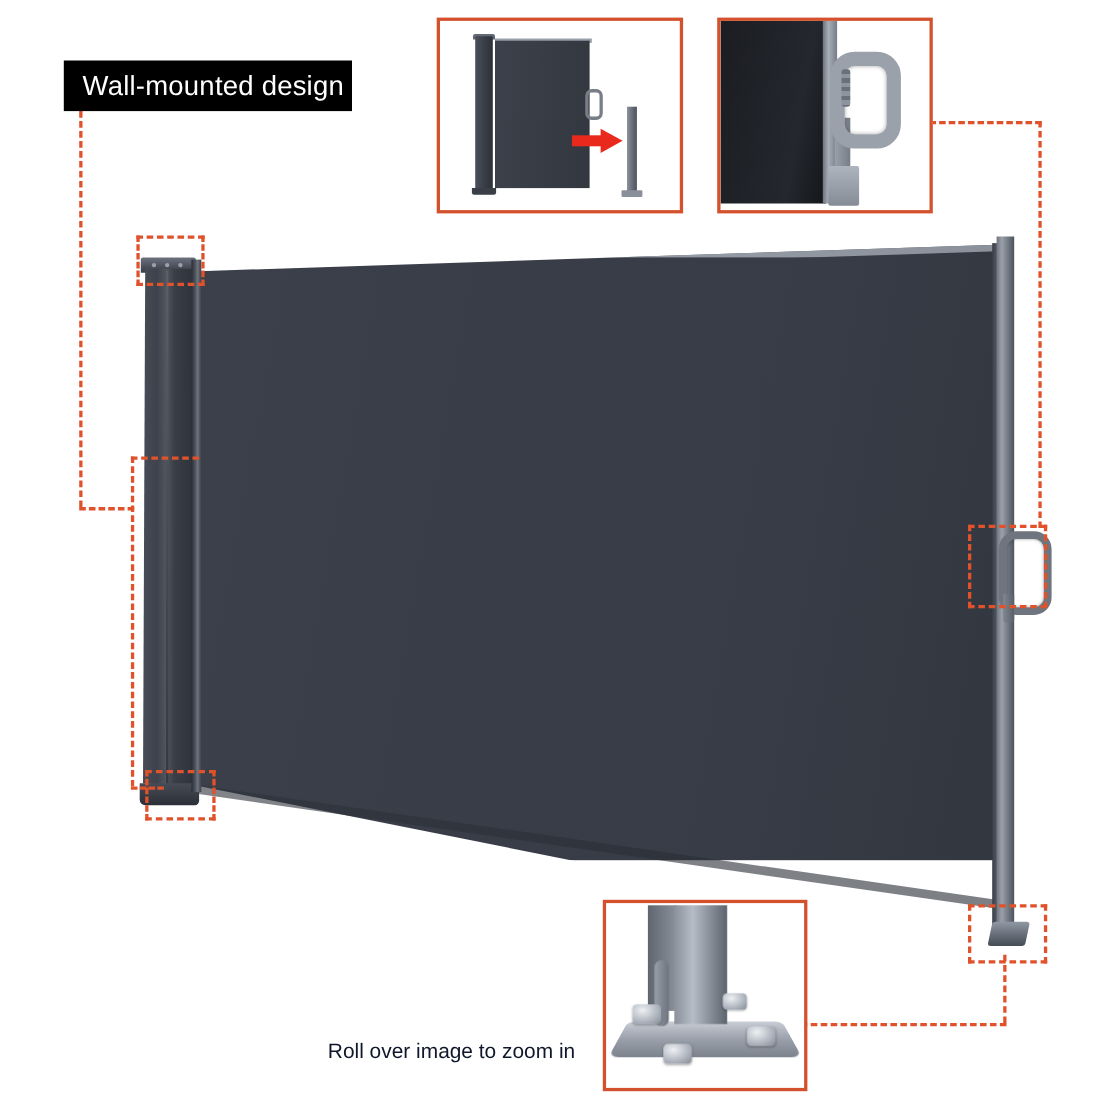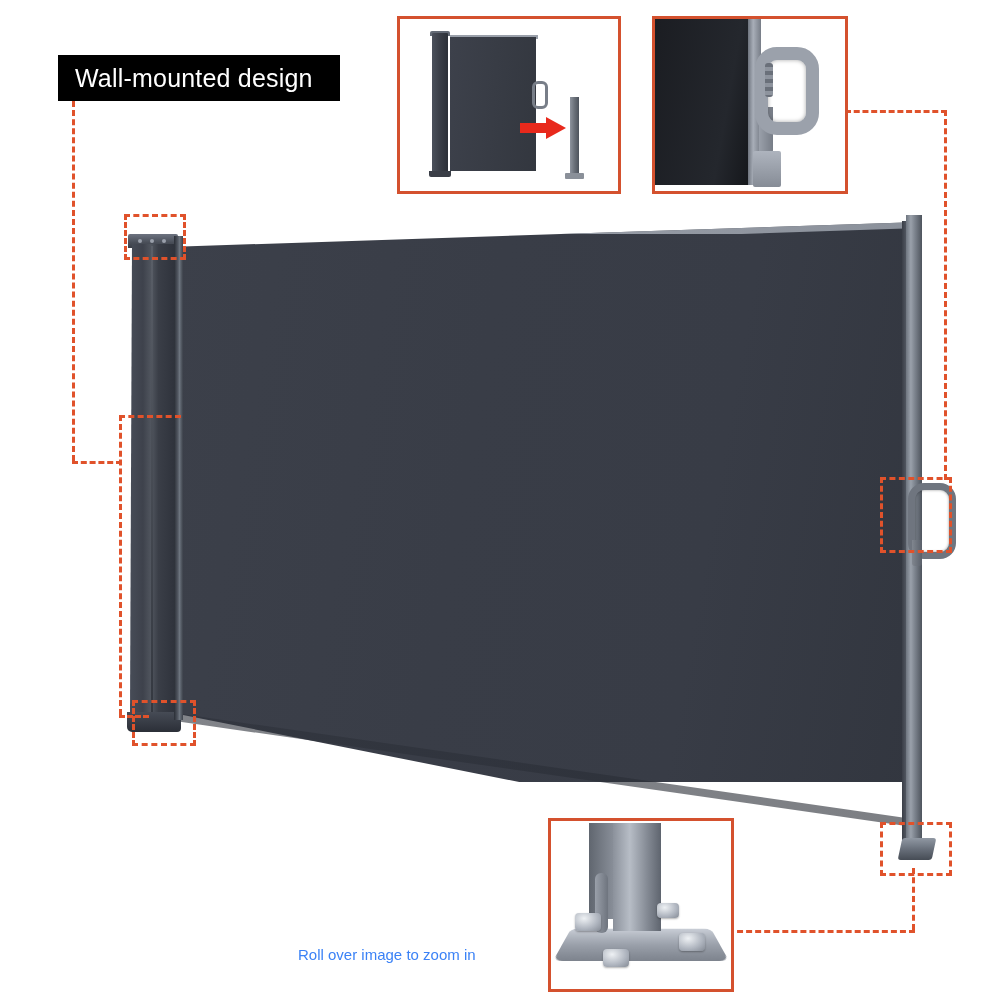--- a/index.html
+++ b/index.html
@@ -142,28 +142,28 @@
   .bolt.b3{left:128px;top:112px;}
   .bolt.b4{left:106px;top:82px;width:22px;height:15px;}
 
   
   .dash-h{position:absolute;height:0;border-top:3px dashed #e0522b;}
   .dash-v{position:absolute;width:0;border-left:3px dashed #e0522b;}
   .dash-box{position:absolute;border:3px dashed #e0522b;}
 
   
   #label-wall{
-    position:absolute;left:58px;top:55px;width:282px;height:46px;
+    position:absolute;left:58px;top:55px;width:262px;height:46px;
     background:#000000;color:#ffffff;
     font-size:25px;line-height:46px;padding-left:17px;
     box-sizing:border-box;letter-spacing:.2px;white-space:nowrap;
   }
   #caption{
     position:absolute;left:298px;top:946px;width:260px;
-    font-size:15px;color:#3b82f6;white-space:nowrap;
+    font-size:19px;color:#0f172a;white-space:nowrap;
   }
 </style>
 </head>
 <body>
 
 <div id="stage">
 
   <div class="product-layer">
 
     <div class="awning-panel"></div>

